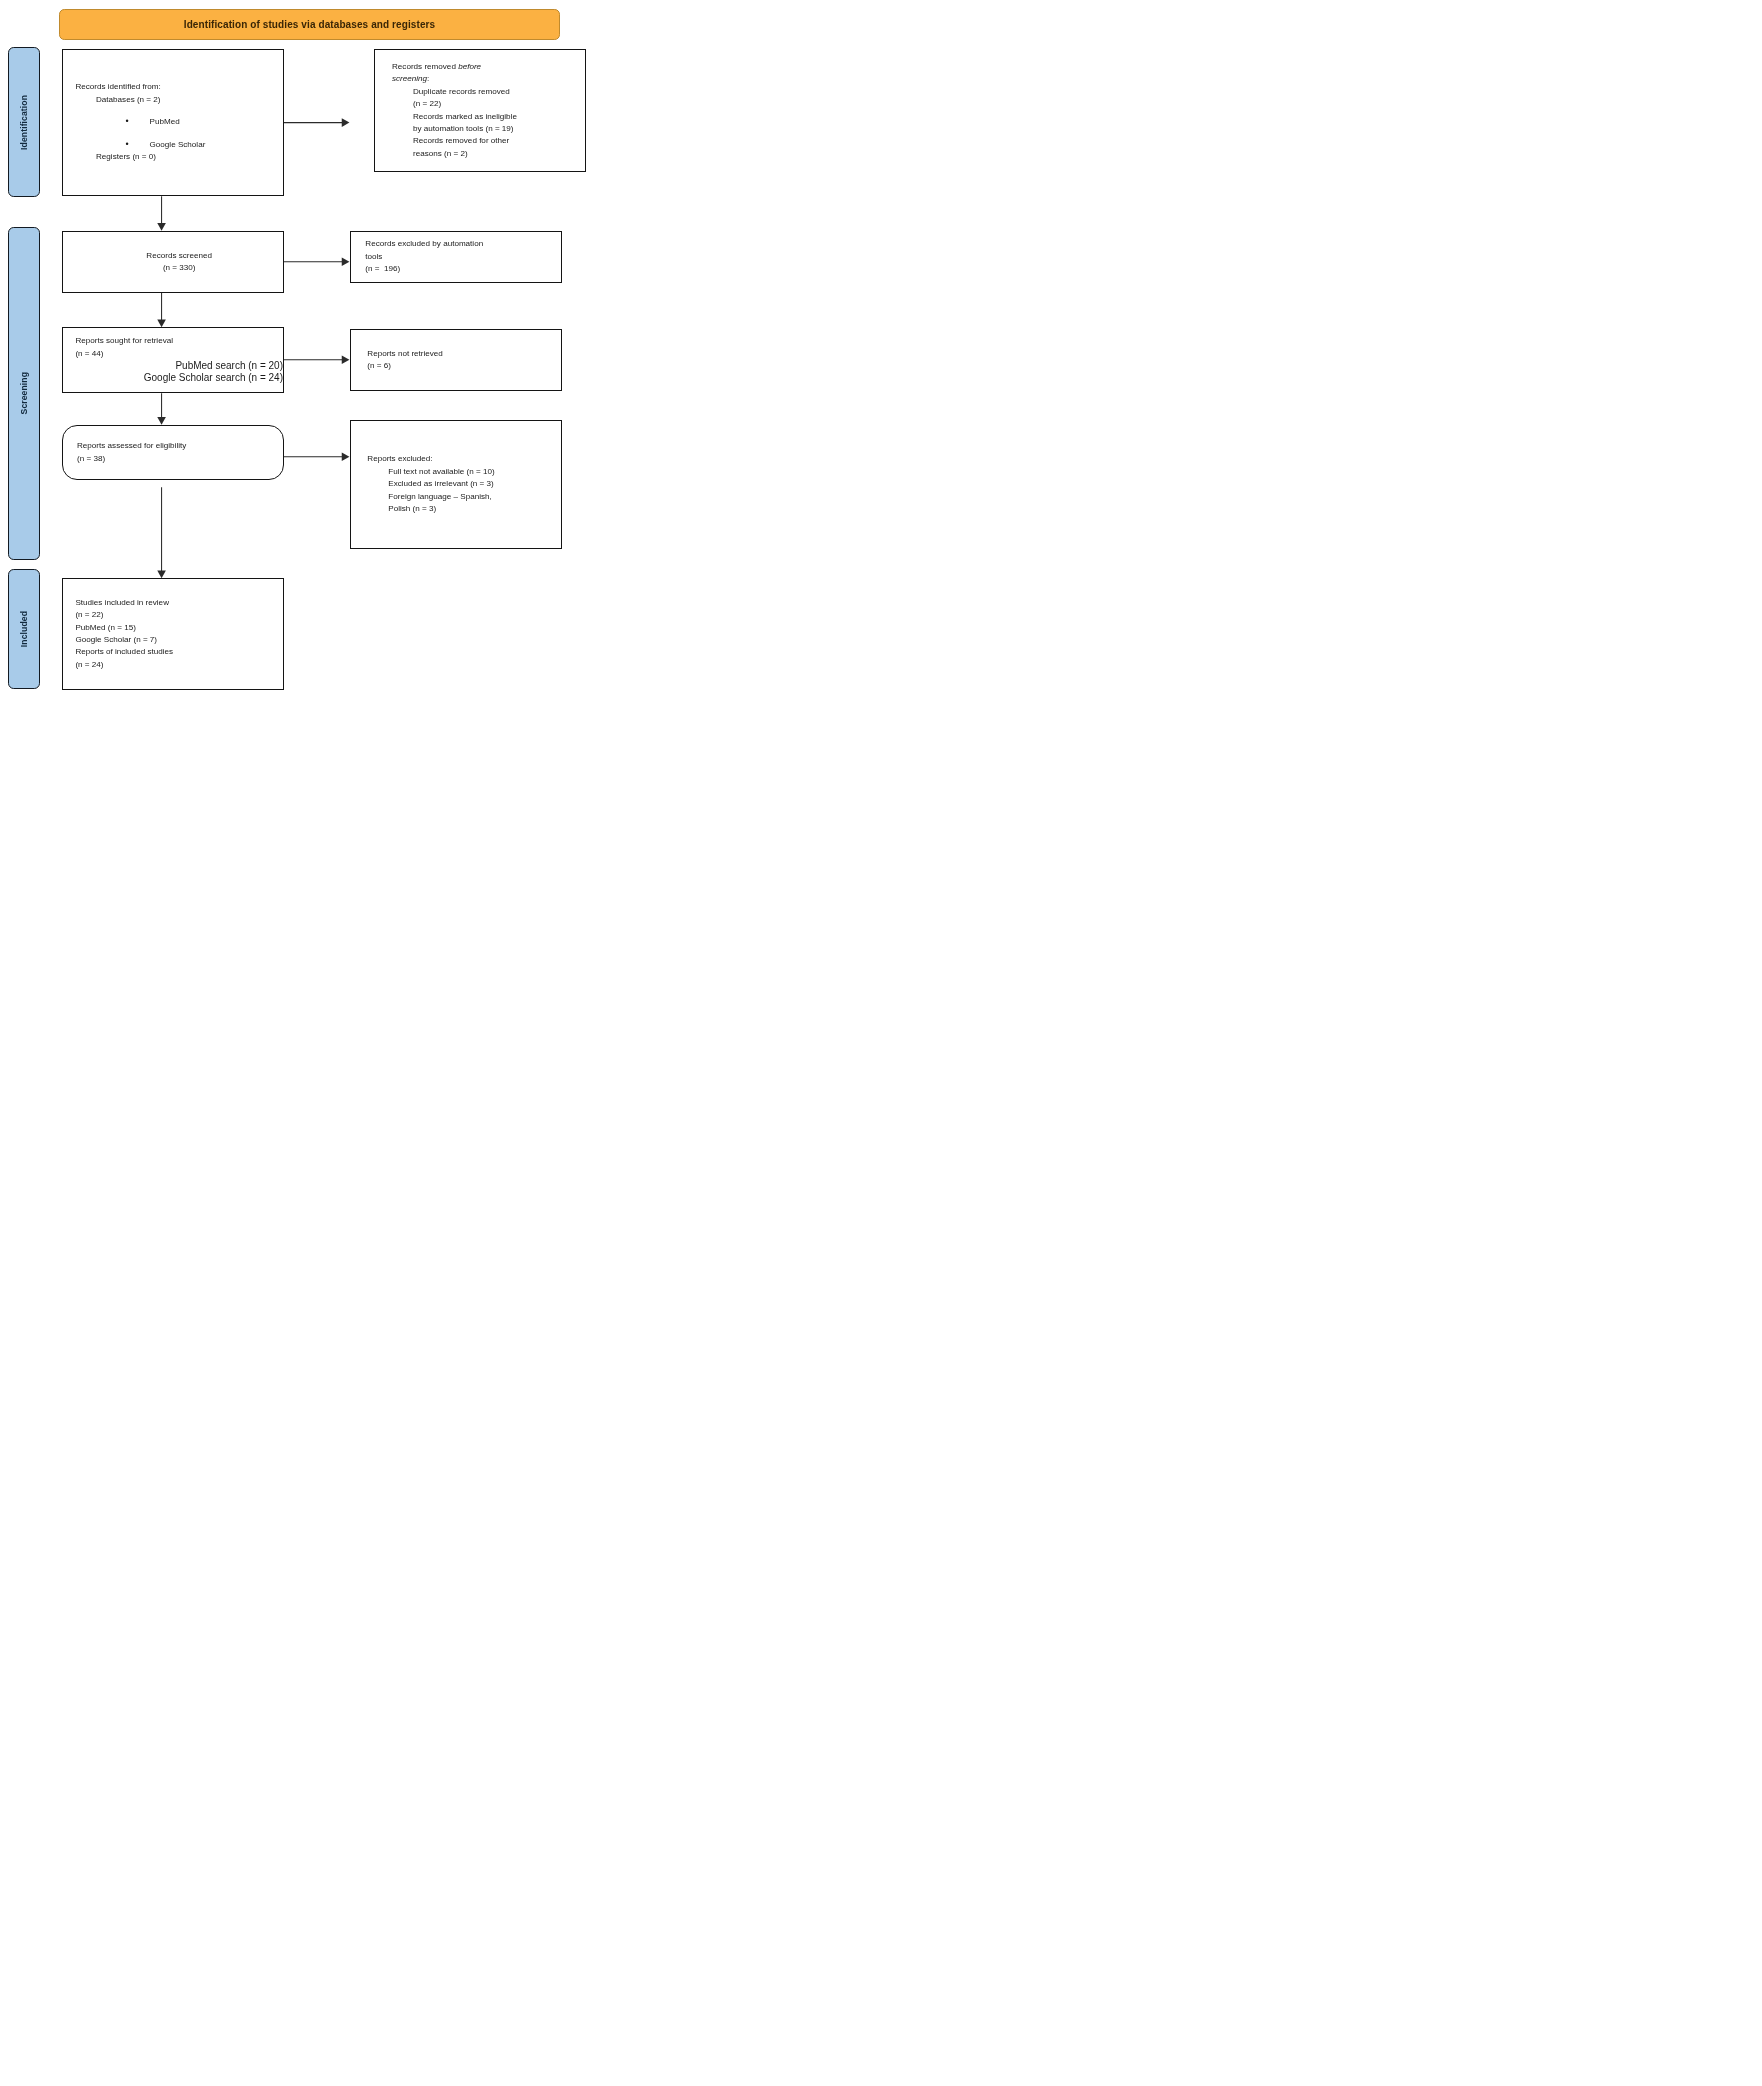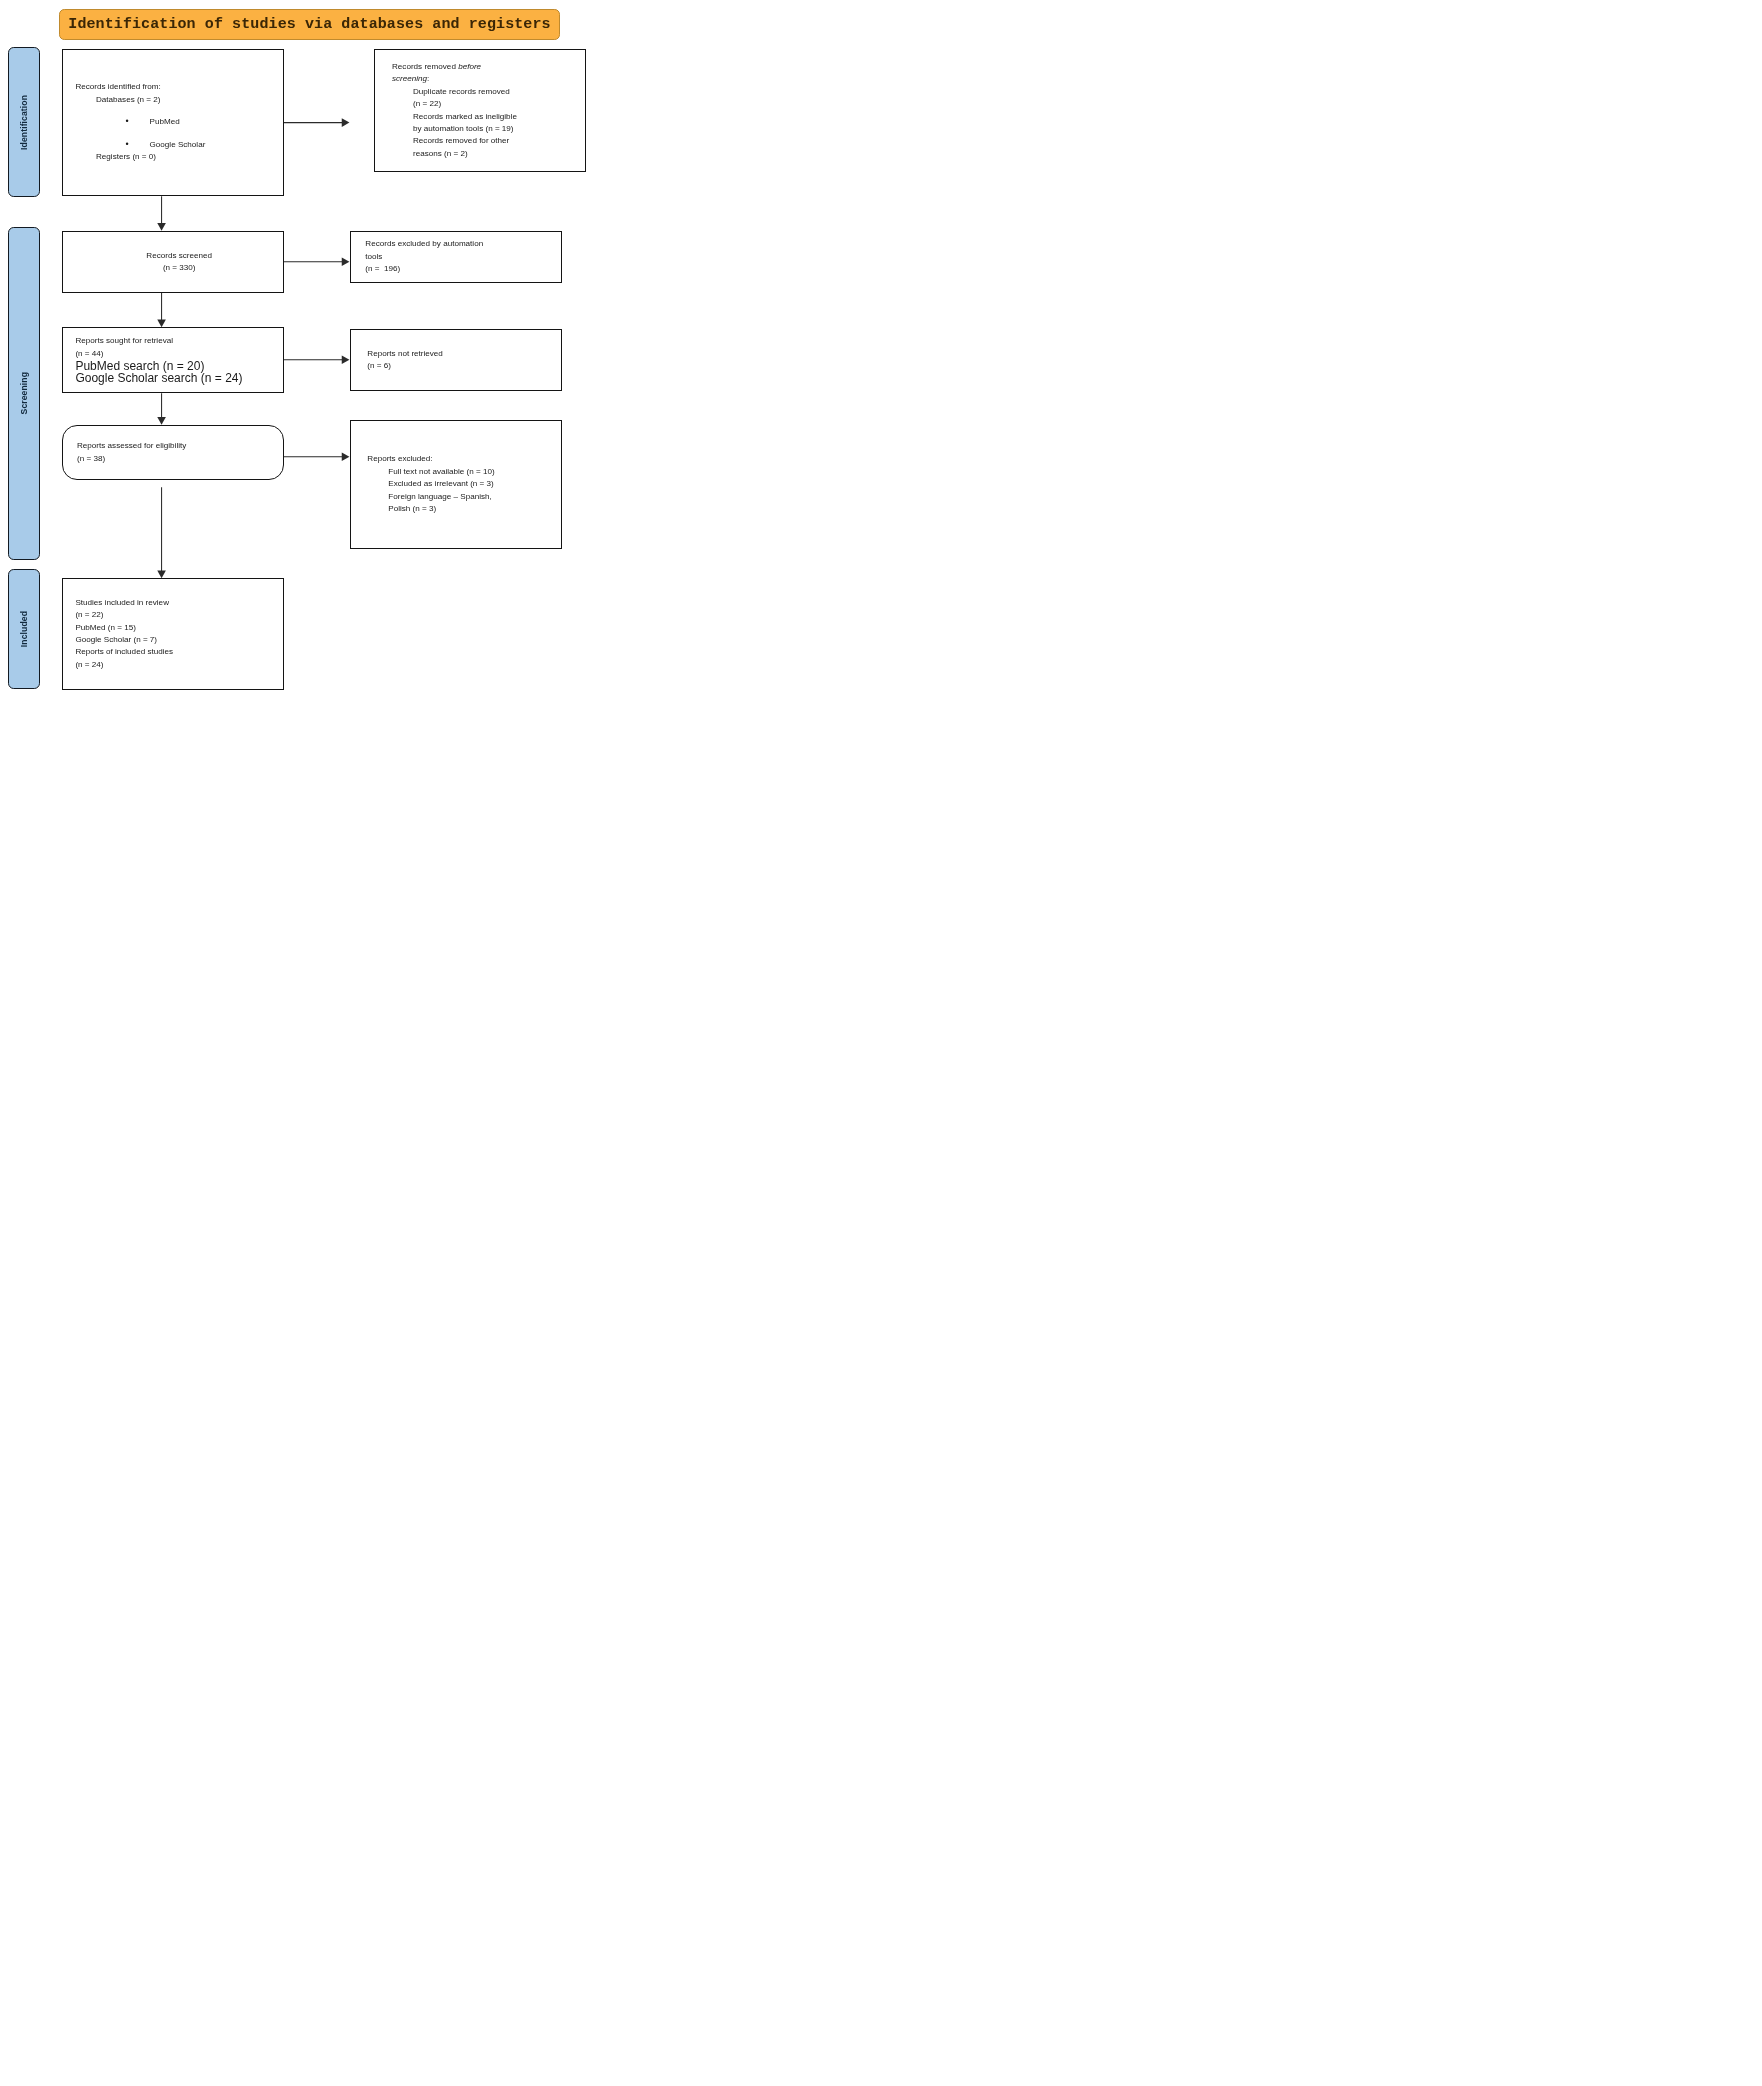--- a/index.html
+++ b/index.html
@@ -16,21 +16,21 @@
   }
   .arrows{position:absolute;left:0;top:0;width:587px;height:696px;pointer-events:none;}
   .banner{
     position:absolute; left:59px; top:8.6px; width:501px; height:31px;
     background:var(--banner-fill);
     border:1.4px solid var(--banner-border); border-radius:5.3px;
     display:flex; align-items:center; justify-content:center;
     box-sizing:border-box;
   }
   .banner span{
-    font-weight:bold; font-size:15px; color:var(--banner-text); letter-spacing:0.1px;font-family:Liberation Mono, monospace;
+    font-weight:bold; font-size:10px; color:var(--banner-text); letter-spacing:0.1px;
   }
   .stage{
     position:absolute; left:8.1px; width:32px;
     background:var(--stage-fill);
     border:1.4px solid var(--stage-border); border-radius:5.7px;
     display:flex; align-items:center; justify-content:center;
     box-sizing:border-box;
   }
   .stage span{
     writing-mode:vertical-rl; transform:rotate(180deg);
@@ -53,21 +53,21 @@
   .box-screened{top:231px;height:62px;padding-left:12.4px;text-align:center;}
   .box-excl-auto{top:231px;height:52px;padding-left:14.3px;}
   .box-sought{top:327px;height:66px;padding-left:12.4px;}
   .box-notretrieved{top:329px;height:62px;padding-left:16.3px;}
   .box-assessed{top:425px;height:55px;padding-left:14px;border-radius:15px;}
   .box-excl-reports{top:420px;height:129px;padding-left:16.3px;padding-right:1.9px;}
   .box-included{top:578px;height:112px;padding-left:12.4px;}
   .line{white-space:pre-wrap;}
   .ind1{padding-left:20.6px;}
   .ind2{padding-left:21px;}
-  .sub{font-size:12px;}
+  .sub{font-size:10px;text-align:right;}
   .bullet-line{display:flex;align-items:baseline;}
   .dot{padding-left:50px;}
   .dot::before{content:"\2022";font-size:9px;}
   .btxt{padding-left:21px;margin-top:10px;}
   em{font-style:italic;}
 </style>
 </head>
 <body>
 
 <div class="page">

